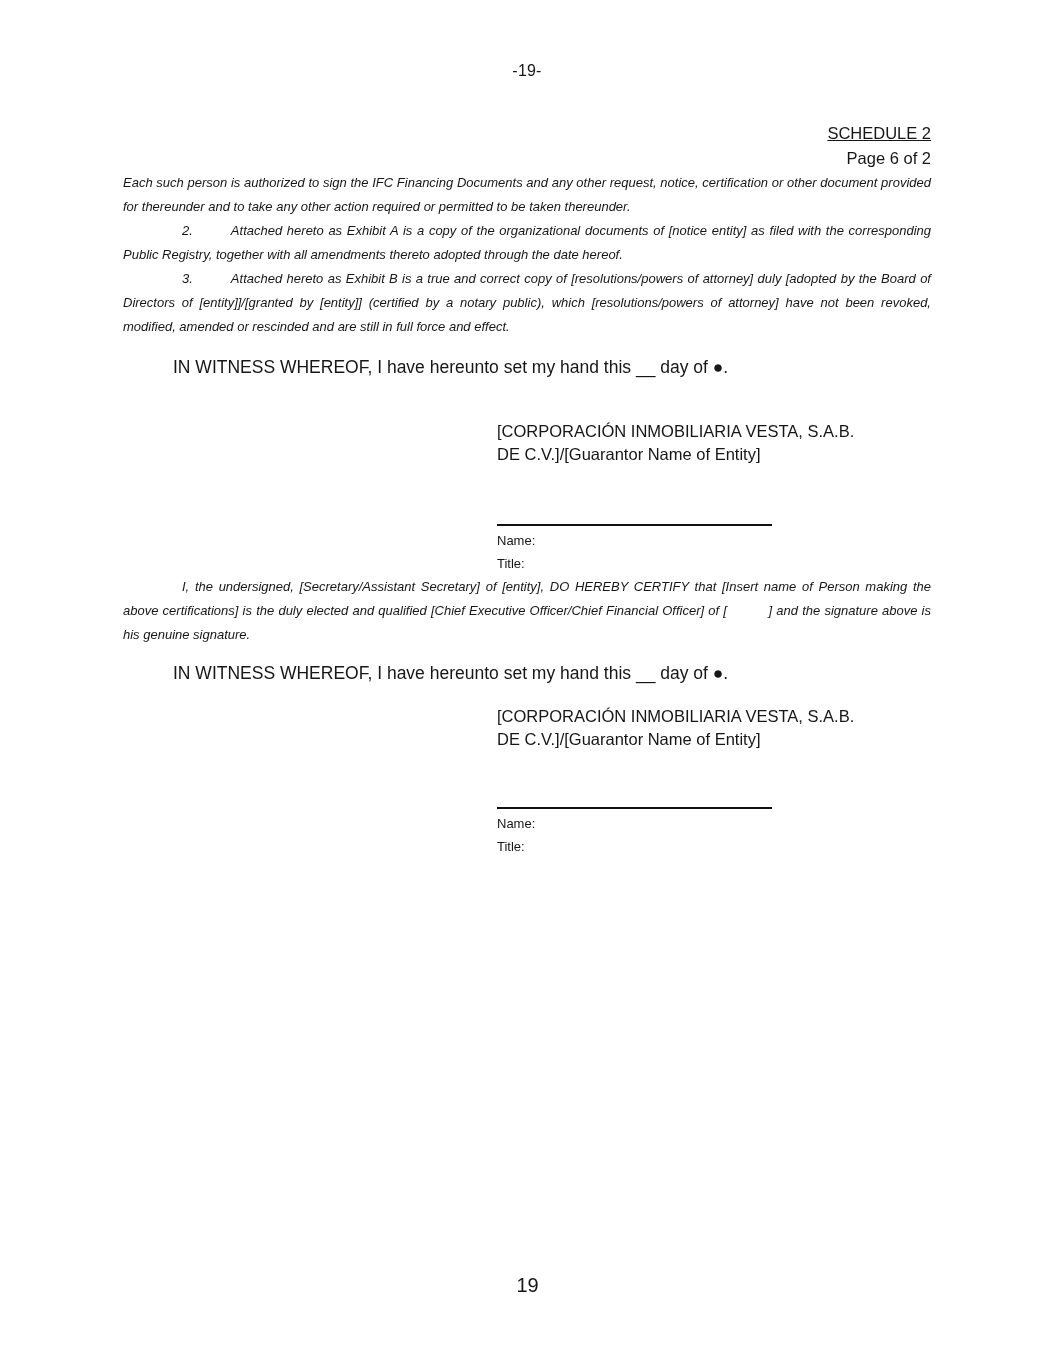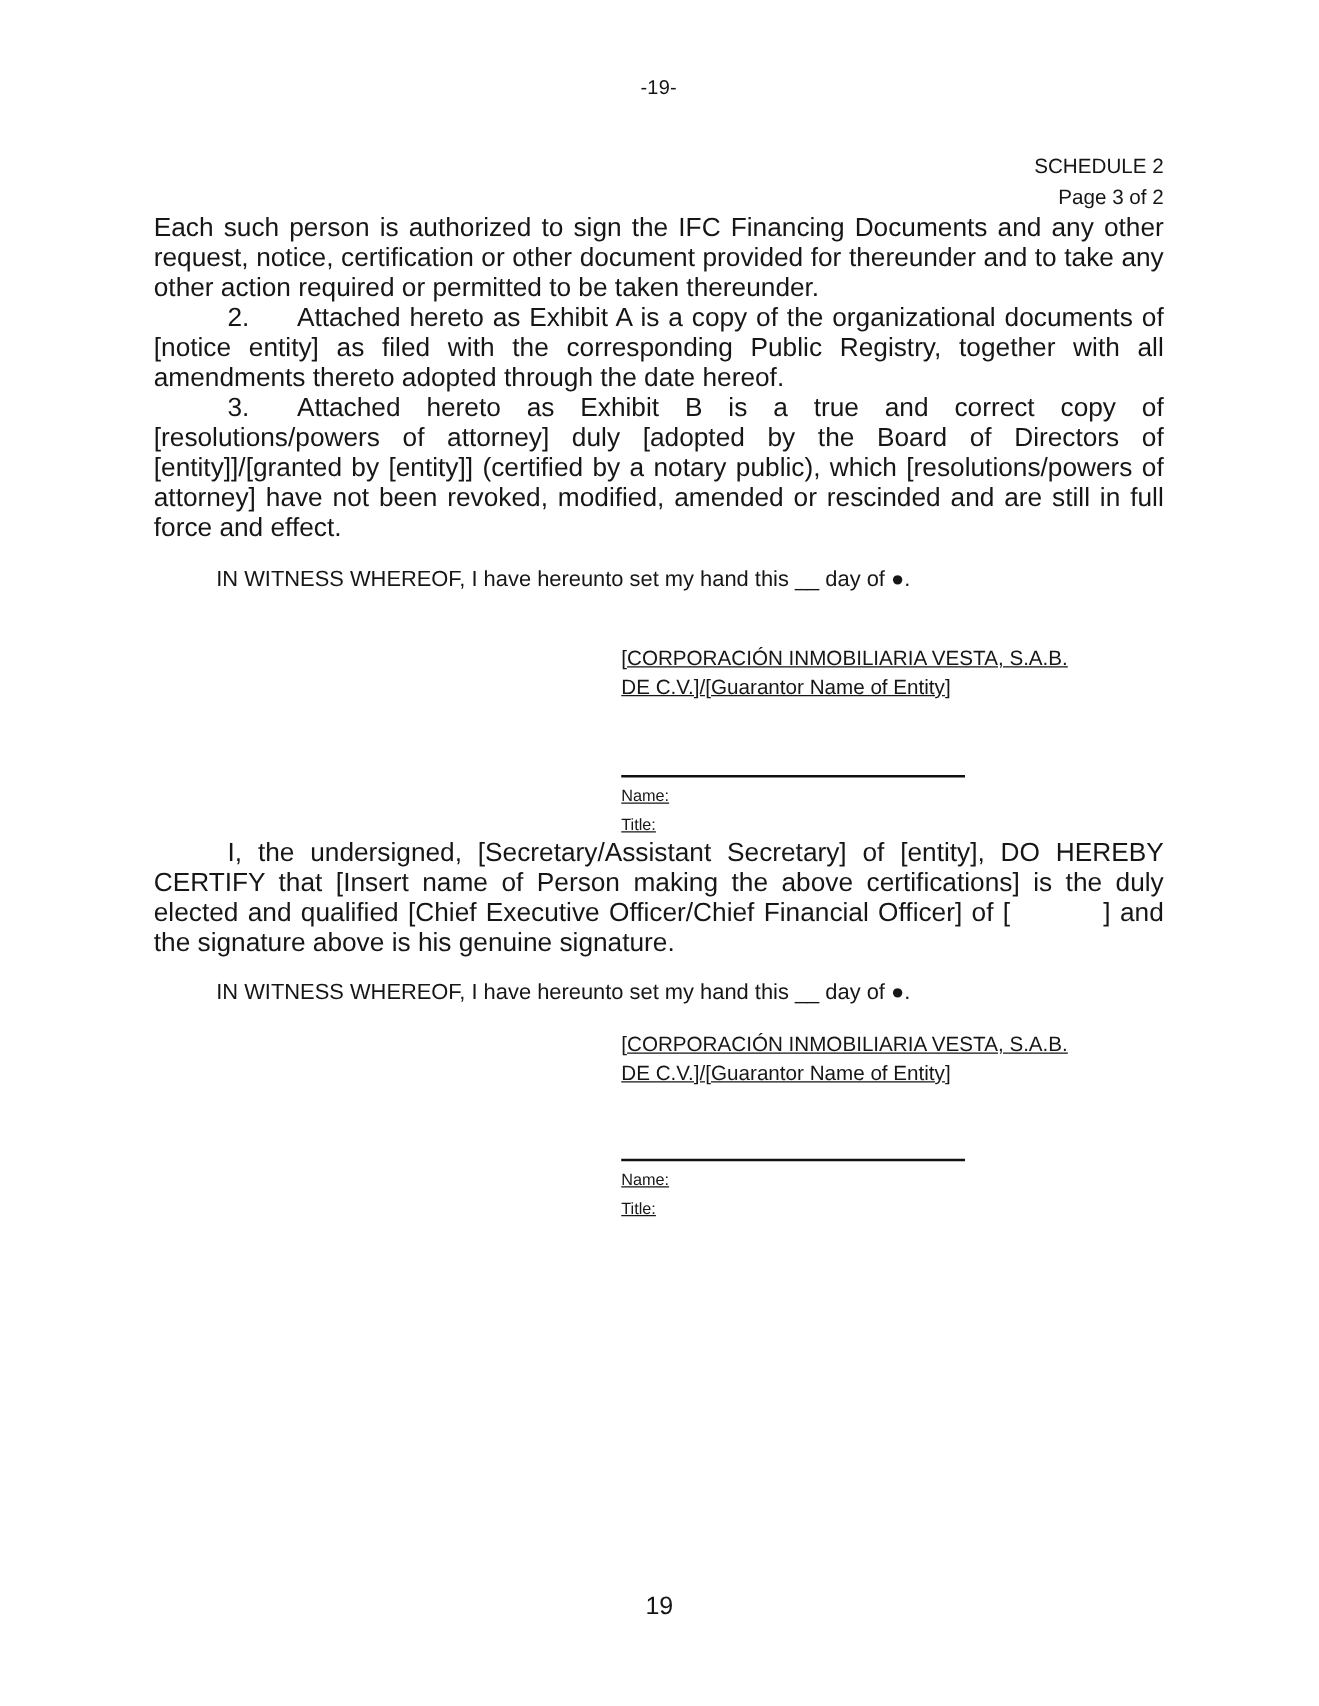--- a/index.html
+++ b/index.html
@@ -23,51 +23,52 @@
     text-align: center;
     line-height: 20px;
     letter-spacing: 0.2px;
   }
   .schedule-block {
     margin-top: 40px;
     text-align: right;
     line-height: 25px;
   }
   .schedule-title {
+    text-decoration: underline;
     font-size: 16.5px;
   }
   .schedule-page {
     font-size: 16.5px;
   }
   p.body {
     margin: 0;
     text-align: justify;
     line-height: 24px;
-    font-size: 21px;
+    font-size: 13px;
+    font-style: italic;
   }
   .p-auth   { margin-top: 21px; }
   .p-num    { margin-top: 13px; text-indent: 59px; }
   .p-num2   { margin-top: 12px; }
   .tab {
     display: inline-block;
     width: 38px;
   }
   .witness {
     margin: 0;
     font-family: Liberation Sans, sans-serif;
     font-size: 17.5px;
     line-height: 23px;
     text-indent: 50px;
   }
   .witness-1 { margin-top: 17px; }
   .witness-2 { margin-top: 15px; }
   .sig-block {
     margin-left: 374px;
     width: 450px;
-    text-decoration: underline;
   }
   .sig-block-1 { margin-top: 41px; }
   .sig-block-2 { margin-top: 20px; }
   .entity-line {
     line-height: 23px;
     font-size: 16.5px;
   }
   .sig-rule {
     width: 275px;
     border-top: 2px solid #111111;
@@ -96,21 +97,21 @@
 </style>
 </head>
 <body>
 
 <div class="page">
 
   <div class="header-num">-19-</div>
 
   <div class="schedule-block">
     <div class="schedule-title">SCHEDULE 2</div>
-    <div class="schedule-page">Page 3 of 2</div>
+    <div class="schedule-page">Page 6 of 2</div>
   </div>
 
   <p class="body p-auth">Each such person is authorized to sign the IFC Financing Documents and any other request, notice, certification or other document provided for thereunder and to take any other action required or permitted to be taken thereunder.</p>
 
   <p class="body p-num"><span>2.</span><span class="tab"></span><span>Attached hereto as Exhibit A is a copy of the organizational documents of [notice entity] as filed with the corresponding Public Registry, together with all amendments thereto adopted through the date hereof.</span></p>
 
   <p class="body p-num p-num2"><span>3.</span><span class="tab"></span><span>Attached hereto as Exhibit B is a true and correct copy of [resolutions/powers of attorney] duly [adopted by the Board of Directors of [entity]]/[granted by [entity]] (certified by a notary public), which [resolutions/powers of attorney] have not been revoked, modified, amended or rescinded and are still in full force and effect.</span></p>
 
   <p class="witness witness-1">IN WITNESS WHEREOF, I have hereunto set my hand this __ day of ●.</p>
 

